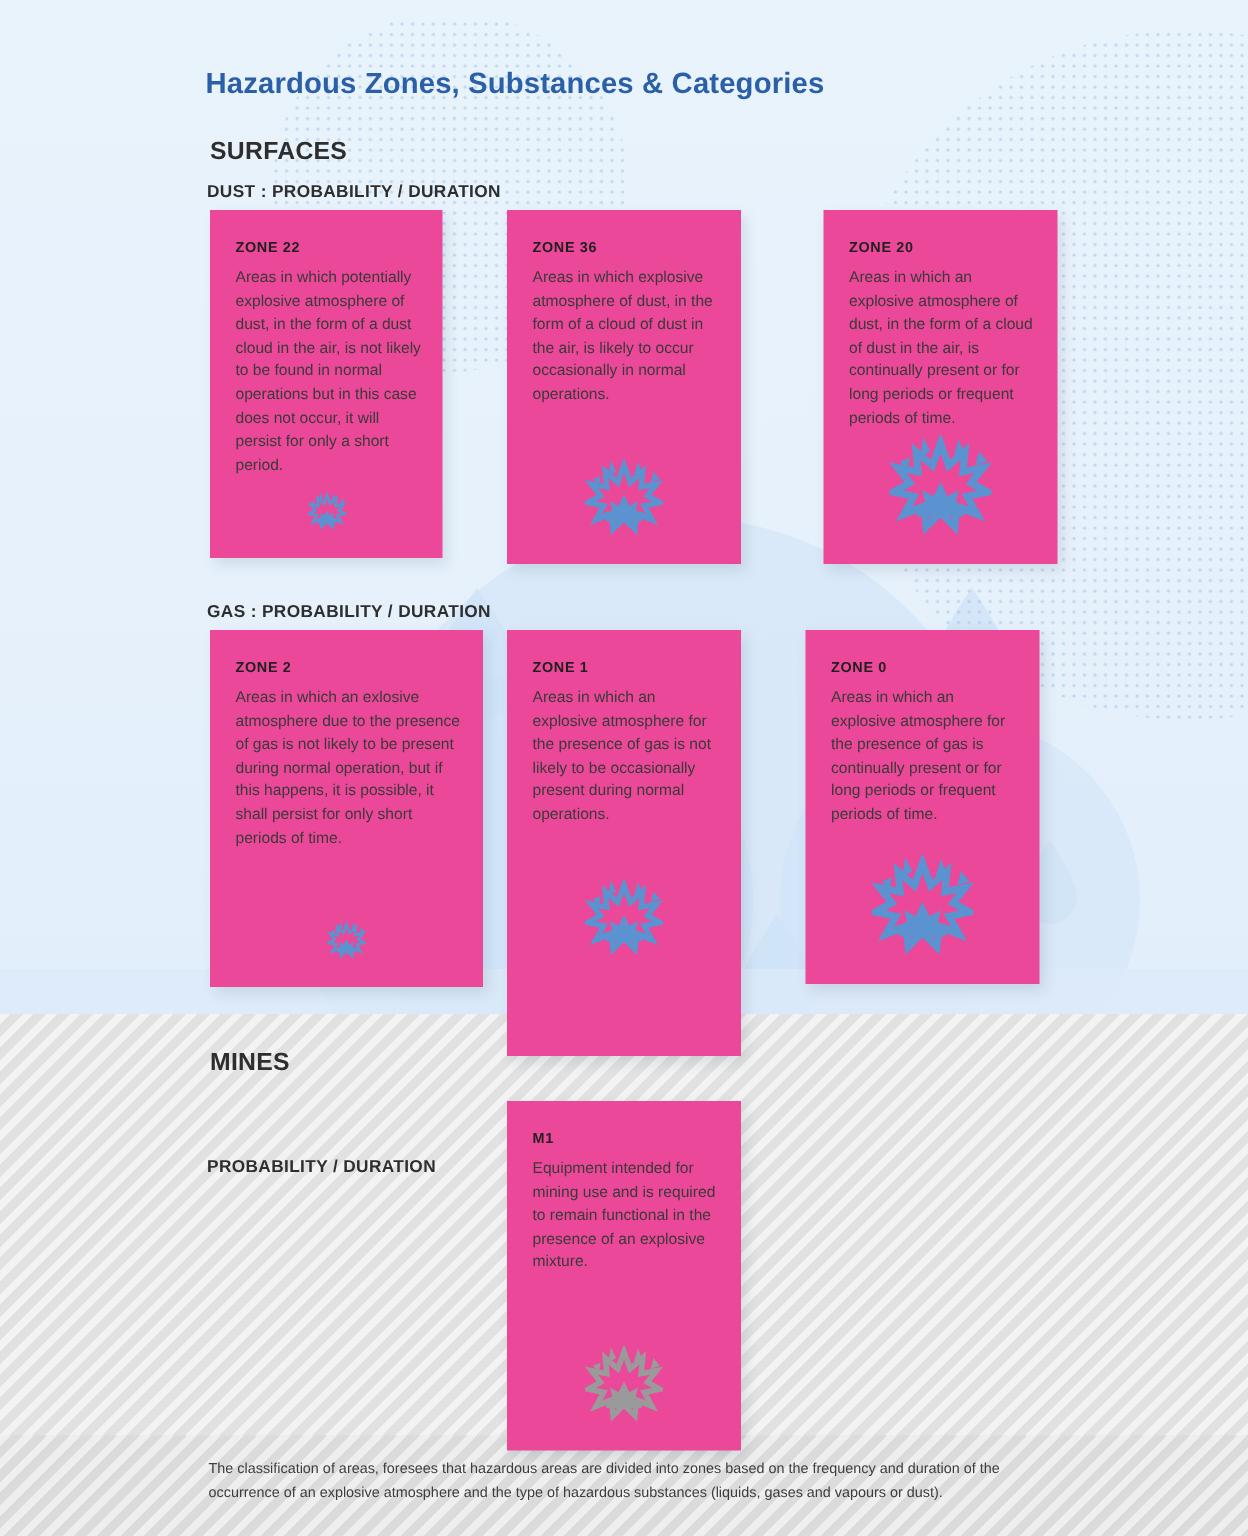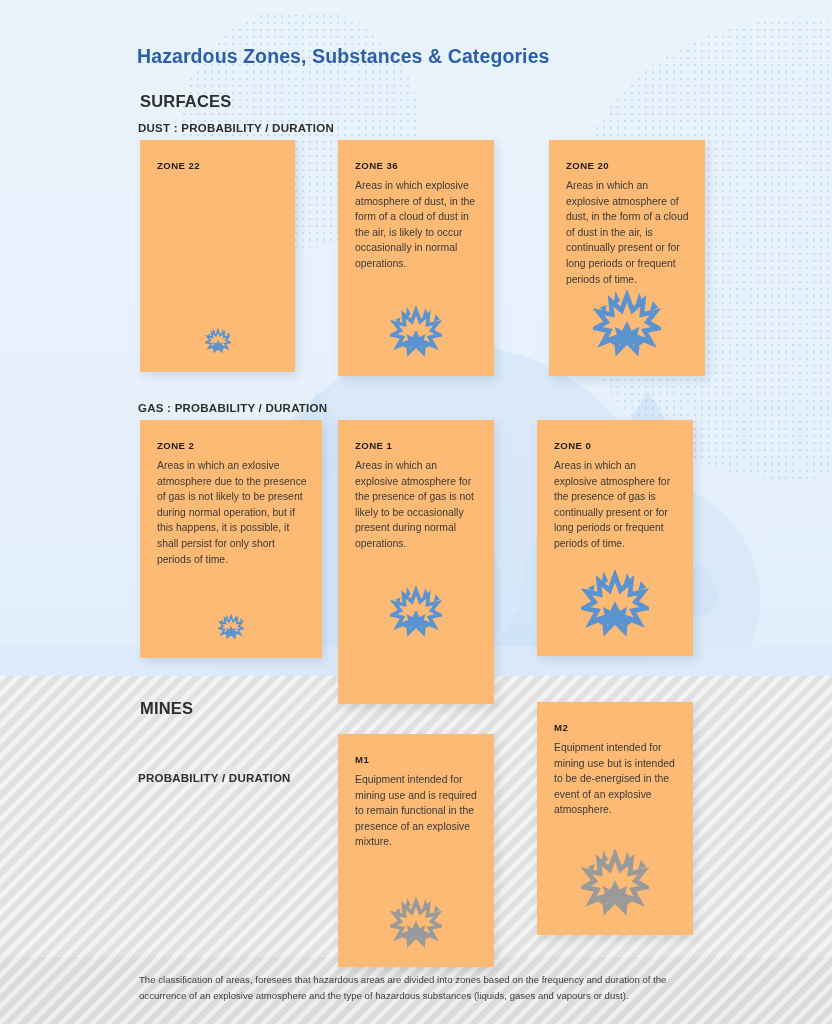--- a/index.html
+++ b/index.html
@@ -61,21 +61,21 @@
 
   #surfaces-title { left:140px; top:92px; }
   #dust-sub      { left:138px; top:122px; }
   #gas-sub       { left:138px; top:402px; }
   #mines-title   { left:140px; top:699px; }
   #mines-sub     { left:138px; top:725px;margin-top:47px; }
 
   
   .card{
     position:absolute;
-    background:#fdba74;
+    background:#ec4899;
     box-shadow:3px 4px 9px rgba(40,60,90,.13);
     overflow:hidden;
   }
   .card-label{
     position:absolute; left:17px; top:20px;
     font-size:9.6px; font-weight:bold; color:#1f1f1f; letter-spacing:.45px;
   }
   .card-body{
     position:absolute; left:17px; top:38px; right:14px;
     font-size:10.4px; line-height:15.6px; color:#3a3a3a;
@@ -137,20 +137,21 @@
 
   <div class="section-title" id="surfaces-title">SURFACES</div>
   <div class="section-sub" id="dust-sub">DUST : PROBABILITY / DURATION</div>
   <div class="section-sub" id="gas-sub">GAS : PROBABILITY / DURATION</div>
 
   <div class="section-title" id="mines-title">MINES</div>
   <div class="section-sub" id="mines-sub">PROBABILITY / DURATION</div>
 
   <div class="card" style="left:140px; top:140px; width:155px; height:232px;">
     <div class="card-label">ZONE 22</div>
+    <div class="card-body">Areas in which potentially explosive atmosphere of dust, in the form of a dust cloud in the air, is not likely to be found in normal operations but in this case does not occur, it will persist for only a short period.</div>
     <div class="card-icon" style="top: 188px;">
         <svg width="26" height="26" viewBox="0 0 100 100">
 <path d="M50 8 L58 30 L74 16 L72 36 L92 32 L80 47 L96 56 L76 60 L86 78 L66 70 L64 90
           L50 76 L36 90 L34 70 L14 78 L24 60 L4 56 L20 47 L8 32 L28 36 L26 16 L42 30 Z" fill="none" stroke="#5a93cf" stroke-width="7" stroke-linejoin="miter"></path>
 <path d="M50 46 L57 60 L68 54 L65 66 L78 70 L72 80 L28 80 L22 70 L35 66 L32 54 L43 60 Z" fill="#5a93cf"></path>
 <path d="M33 2 L40 16 L30 22 Z" fill="#5a93cf"></path>
 <path d="M68 4 L74 20 L63 20 Z" fill="#5a93cf"></path>
 <path d="M88 16 L96 26 L84 30 Z" fill="#5a93cf"></path>
 <path d="M10 26 L20 22 L18 34 Z" fill="#5a93cf"></path>
 </svg>
@@ -246,34 +247,19 @@
           L50 76 L36 90 L34 70 L14 78 L24 60 L4 56 L20 47 L8 32 L28 36 L26 16 L42 30 Z" fill="none" stroke="#9a9a9a" stroke-width="7" stroke-linejoin="miter"></path>
 <path d="M50 46 L57 60 L68 54 L65 66 L78 70 L72 80 L28 80 L22 70 L35 66 L32 54 L43 60 Z" fill="#9a9a9a"></path>
 <path d="M33 2 L40 16 L30 22 Z" fill="#9a9a9a"></path>
 <path d="M68 4 L74 20 L63 20 Z" fill="#9a9a9a"></path>
 <path d="M88 16 L96 26 L84 30 Z" fill="#9a9a9a"></path>
 <path d="M10 26 L20 22 L18 34 Z" fill="#9a9a9a"></path>
 </svg>
       </div>
   </div>
 
-  <div class="card" style="left:537px; top:702px; width:156px; height:233px;">
-    <div class="card-label">M2</div>
-    <div class="card-body">Equipment intended for mining use but is intended to be de-energised in the event of an explosive atmosphere.</div>
-    <div class="card-icon" style="top: 147px;">
-        <svg width="68" height="68" viewBox="0 0 100 100">
-<path d="M50 8 L58 30 L74 16 L72 36 L92 32 L80 47 L96 56 L76 60 L86 78 L66 70 L64 90
-          L50 76 L36 90 L34 70 L14 78 L24 60 L4 56 L20 47 L8 32 L28 36 L26 16 L42 30 Z" fill="none" stroke="#9a9a9a" stroke-width="7" stroke-linejoin="miter"></path>
-<path d="M50 46 L57 60 L68 54 L65 66 L78 70 L72 80 L28 80 L22 70 L35 66 L32 54 L43 60 Z" fill="#9a9a9a"></path>
-<path d="M33 2 L40 16 L30 22 Z" fill="#9a9a9a"></path>
-<path d="M68 4 L74 20 L63 20 Z" fill="#9a9a9a"></path>
-<path d="M88 16 L96 26 L84 30 Z" fill="#9a9a9a"></path>
-<path d="M10 26 L20 22 L18 34 Z" fill="#9a9a9a"></path>
-</svg>
-      </div>
-  </div>
 
   <div class="footer-note">
     <div>The classification of areas, foresees that hazardous areas are divided into zones based on the frequency and duration of the</div>
     <div>occurrence of an explosive atmosphere and the type of hazardous substances (liquids, gases and vapours or dust).</div>
   </div>
 
 </div>
 
 </body></html>

